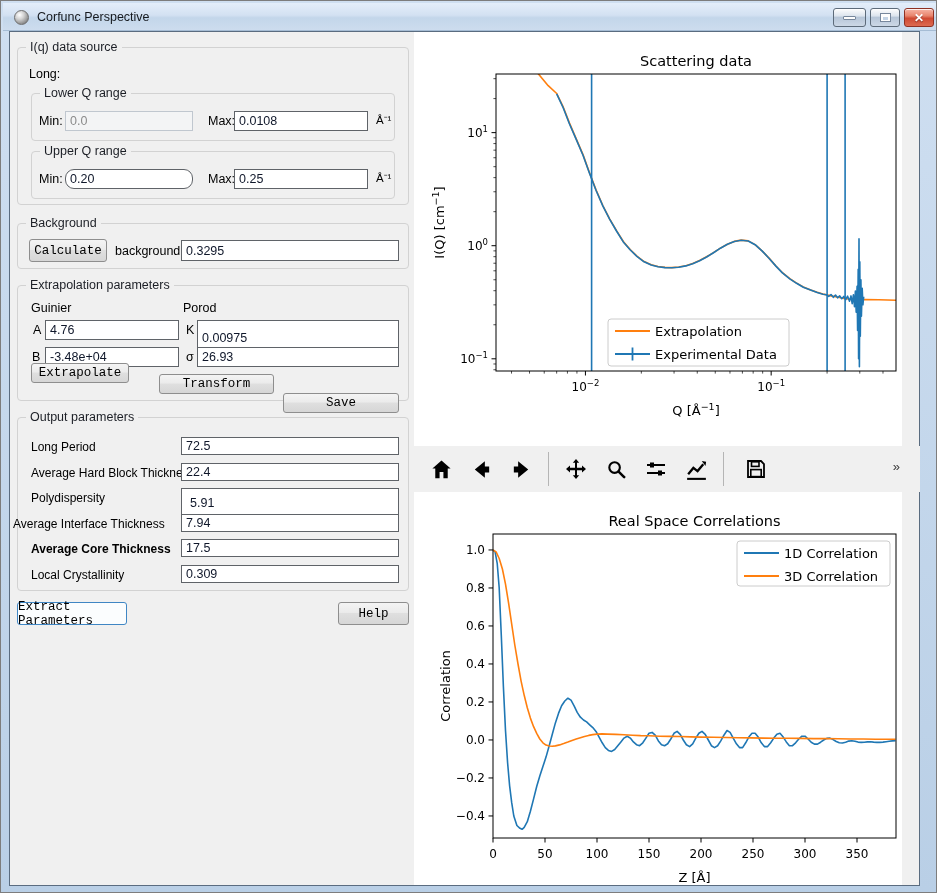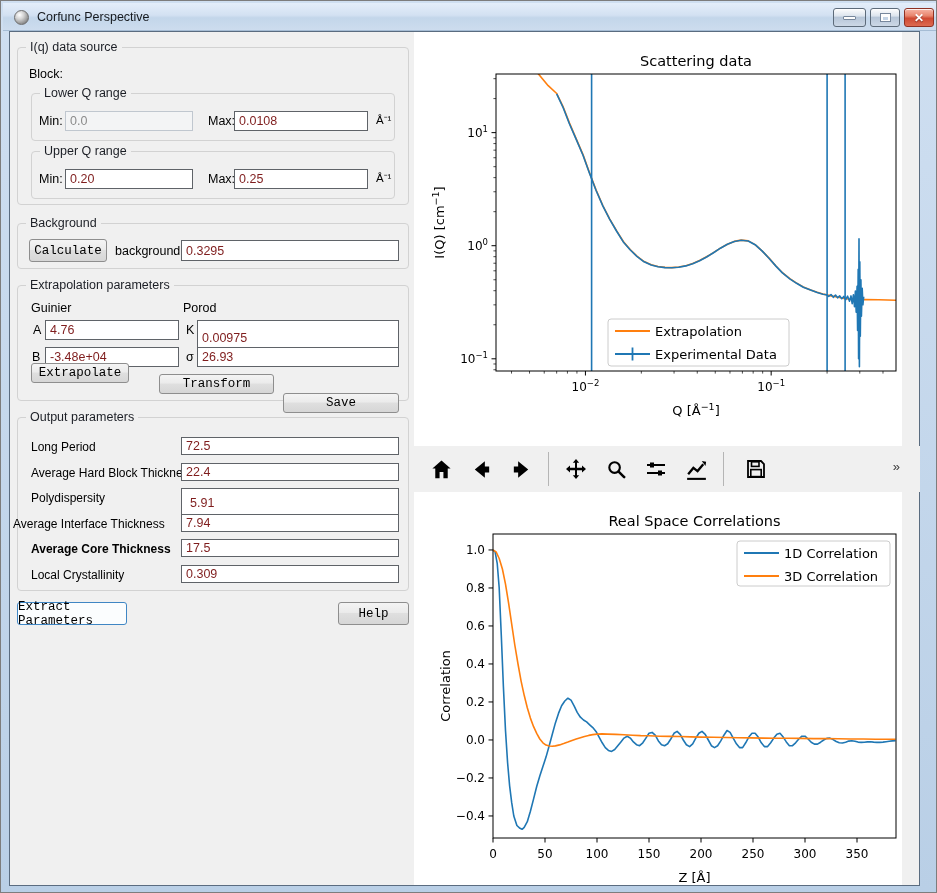--- a/index.html
+++ b/index.html
@@ -24,21 +24,21 @@
   .glyph-min{width:13px;height:4px;background:#fdfdfd;border:1px solid #77879c;border-radius:1px;}
   .glyph-max{width:11px;height:9px;background:#fdfdfd;border:1px solid #77879c;position:relative;}
   .glyph-max:after{content:"";position:absolute;left:2px;top:3px;right:2px;bottom:1px;background:#c3d3e5;}
   .glyph-close{color:#ffffff;font-size:12px;font-weight:bold;text-shadow:0 1px 1px rgba(60,0,0,.5);line-height:1;}
   .client{position:absolute;left:8px;top:30px;width:911px;height:855px;background:#f0f0f0;border:1px solid #5a6c80;}
   
   .group{position:absolute;border:1px solid #d2d2d2;border-radius:4px;}
   .gtitle{position:absolute;top:-8px;left:8px;background:#f0f0f0;padding:0 4px;font-size:12.5px;color:#1c1f26;white-space:nowrap;}
   .lbl{position:absolute;font-size:12.5px;color:#000;white-space:nowrap;}
   .inp{position:absolute;background:#fff;border:1px solid #5f6368;font-size:12.5px;
-    font-family:"Liberation Sans",sans-serif;padding:1px 4px;color:#7f1d1d;}
+    font-family:"Liberation Sans",sans-serif;padding:1px 4px;color:#0f172a;}
   .inp:disabled{background:#f3f4f5;border-color:#c0c7cf;color:#8b8b8b;}
   .btn{position:absolute;background:linear-gradient(#f4f4f4,#ebebeb 45%,#dfdfdf 50%,#d6d6d6);
     border:1px solid #8e8e8e;border-radius:3px;font-size:12.5px;color:#000;
     display:flex;align-items:center;justify-content:center;font-family:Liberation Mono, monospace;}
   .btn.focused{background:#fbfdfe;border:1px solid #3f86c4;}
   .unit{position:absolute;font-size:11.5px;color:#000;}
   
   .figure{position:absolute;background:#ffffff;}
   .mpl-toolbar{position:absolute;left:414px;top:445px;width:505px;height:46px;background:#f0f0f0;
     display:flex;align-items:center;padding-left:6px;}
@@ -63,36 +63,36 @@
   </div>
   <div class="capbtn close" style="left:903px;width:30px;">
     <div class="glyph-close">✕</div>
   </div>
 
   <div class="client"></div>
 
   <div class="group" style="left:16px;top:46px;width:392px;height:158px;">
     <span class="gtitle">I(q) data source</span>
   </div>
-  <span class="lbl" style="left:28px;top:66px;">Block:</span>
+  <span class="lbl" style="left:28px;top:66px;">Long:</span>
 
   <div class="group" style="left:30px;top:92px;width:364px;height:48px;">
     <span class="gtitle">Lower Q range</span>
   </div>
   <span class="lbl" style="left:38px;top:113px;">Min:</span>
   <input class="inp" style="left: 64px; top: 110px; width: 128px; height: 20px;" disabled="" value="0.0">
   <span class="lbl" style="left:207px;top:113px;">Max:</span>
   <input class="inp" style="left: 233px; top: 110px; width: 134px; height: 20px;" value="0.0108">
   <span class="unit" style="left:375px;top:111px;">Å⁻¹</span>
 
   <div class="group" style="left:30px;top:150px;width:364px;height:48px;">
     <span class="gtitle">Upper Q range</span>
   </div>
   <span class="lbl" style="left:38px;top:171px;">Min:</span>
-  <input class="inp" style="left: 64px; top: 168px; width: 128px; height: 20px;" value="0.20">
+  <input class="inp" style="left: 64px; top: 168px; width: 128px; height: 20px; border-radius: 9px;" value="0.20">
   <span class="lbl" style="left:207px;top:171px;">Max:</span>
   <input class="inp" style="left: 233px; top: 168px; width: 134px; height: 20px;" value="0.25">
   <span class="unit" style="left:375px;top:169px;">Å⁻¹</span>
 
   <div class="group" style="left:16px;top:222px;width:392px;height:46px;">
     <span class="gtitle">Background</span>
   </div>
   <div class="btn" style="left:28px;top:238px;width:78px;height:23px;">Calculate</div>
   <span class="lbl" style="left:114px;top:243px;">background</span>
   <input class="inp" style="left: 180px; top: 239px; width: 218px; height: 21px;" value="0.3295">

